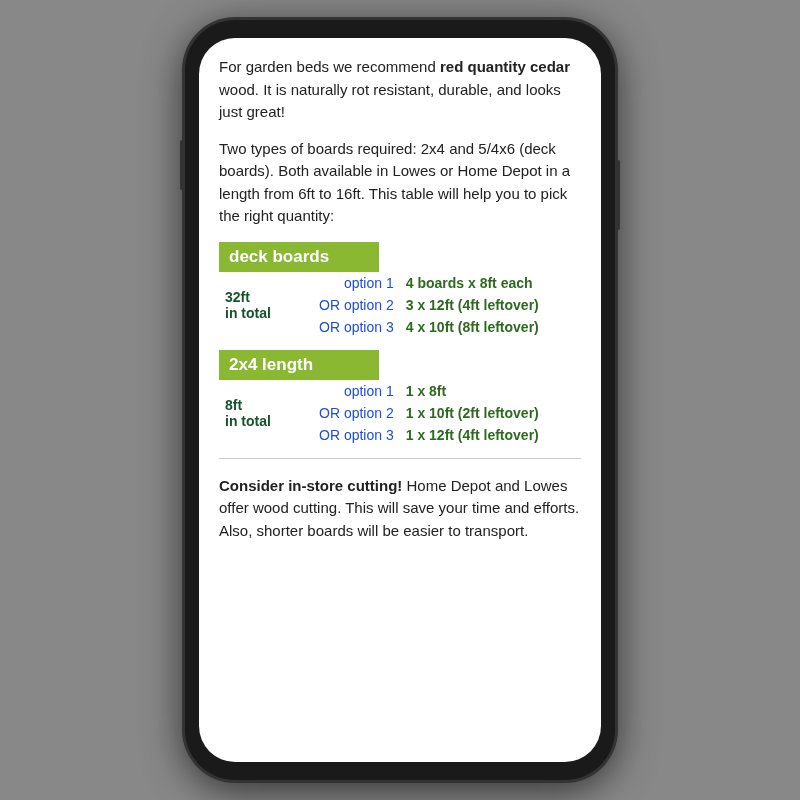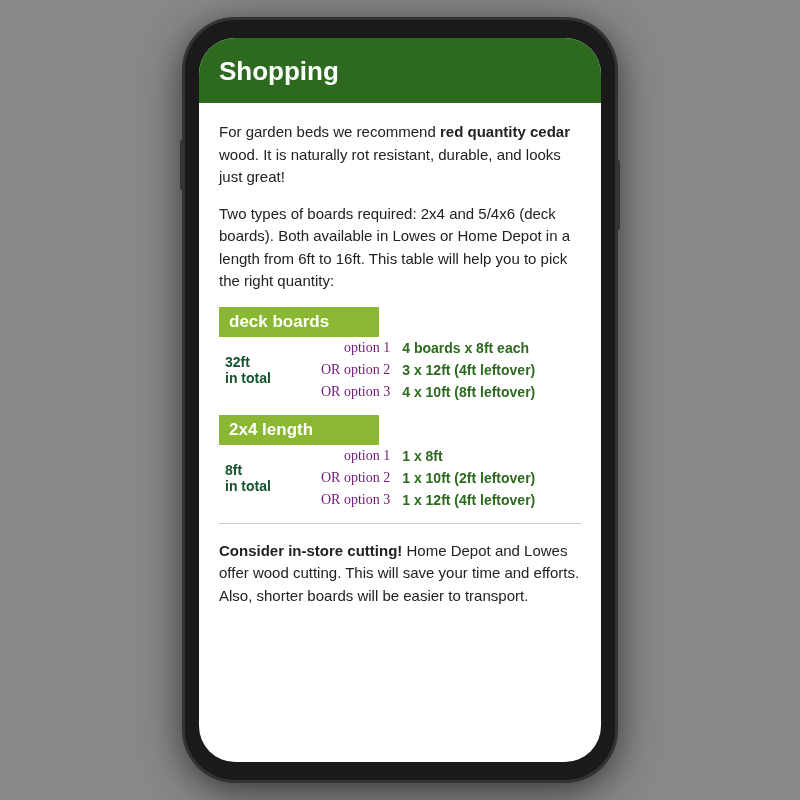--- a/index.html
+++ b/index.html
@@ -97,25 +97,24 @@
       font-size: 15px;
       color: #14532d;
       vertical-align: top;
       padding-top: 6px;
       padding-right: 4px;
       white-space: nowrap;
     }
 
     .option-label {
       text-align: right;
-      color: #701a75;
+      color: #1d4ed8;
       font-size: 13.5px;
       white-space: nowrap;
       padding-right: 4px;
-      font-family: Liberation Serif, serif;
     }
 
     .option-value {
       font-weight: bold;
       color: #2d6a1f;
       font-size: 14px;
       white-space: nowrap;
     }
 
     .table-divider {
@@ -159,23 +158,20 @@
       border-radius: 0 2px 2px 0;
     }
   </style>
 </head>
 <body>
 
 <div class="phone-outer">
   <div class="phone-inner">
     <div class="screen-content">
 
-      <div class="header-bar">
-        <div class="header-title">Shopping</div>
-      </div>
 
       <div class="body-content">
 
         <p class="intro-paragraph">
           <span>For garden beds we recommend </span><span class="bold-text">red quantity cedar</span><span> wood. It is naturally rot resistant, durable, and looks just great!</span>
         </p>
 
         <p class="intro-paragraph">Two types of boards required: 2x4 and 5/4x6 (deck boards). Both available in Lowes or Home Depot in a length from 6ft to 16ft. This table will help you to pick the right quantity:</p>
 
         <div class="table-section">

